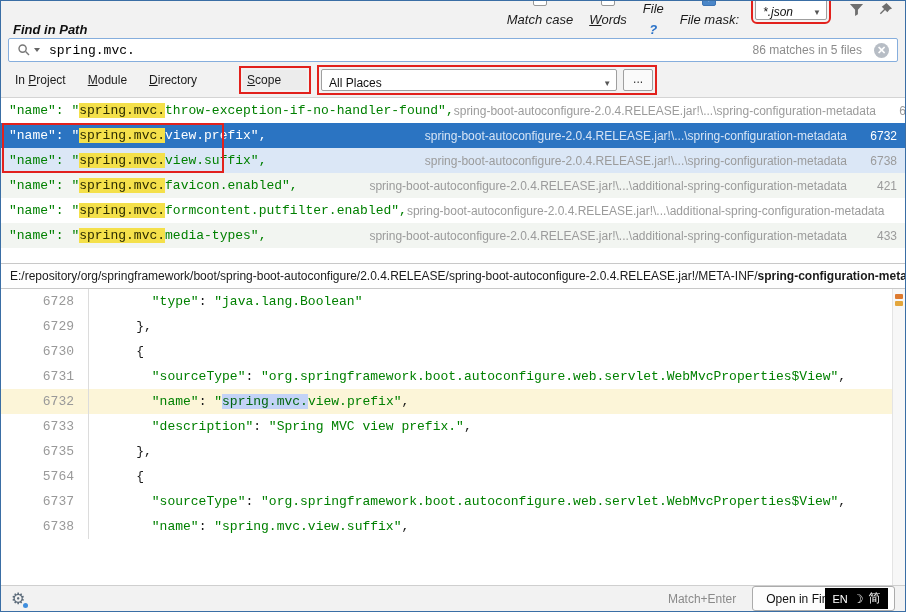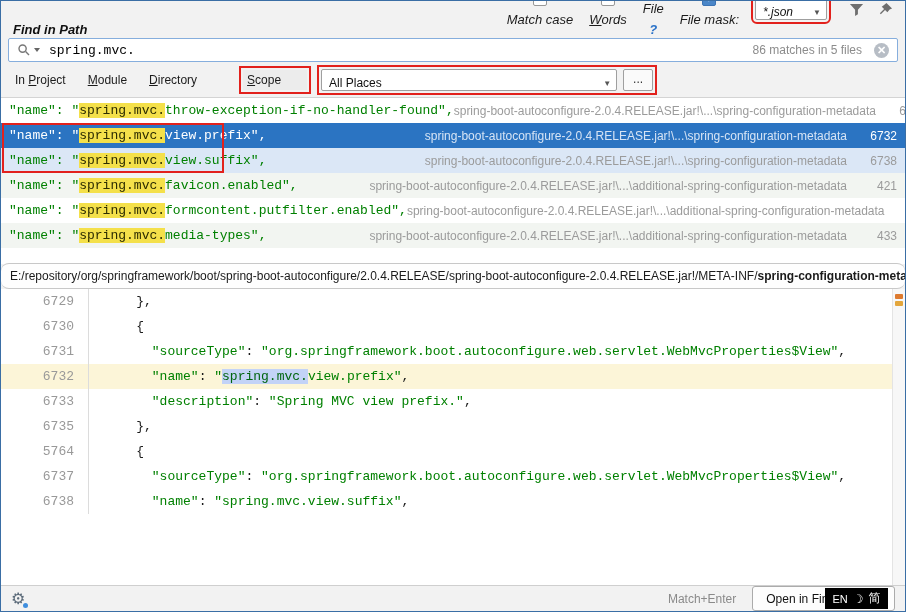--- a/index.html
+++ b/index.html
@@ -66,21 +66,21 @@
   .rrow.selected .rline {color:#ffffff;}
   .rpath {margin-left:auto; font-family:"Liberation Sans",sans-serif; font-size:12px; color:#9b9b9b;}
   .rline {width:44px; text-align:right; font-family:"Liberation Sans",sans-serif; font-size:12px;
           color:#9b9b9b; margin-left:6px; flex:0 0 44px;}
   .results-annotation {position:absolute; left:1px; top:25px; width:222px; height:50px;
           border:2px solid #e2211c; box-sizing:border-box; pointer-events:none; z-index:5;}
 
   
   .preview-header {position:absolute; top:262px; left:0; right:0; height:26px; background:#fefefe;
           border-top:1px solid #c8c8c8; border-bottom:1px solid #c8c8c8; display:flex; align-items:center;
-          padding:0 9px; box-sizing:border-box; font-size:12px; color:#1a1a1a; white-space:nowrap; overflow:hidden;border-radius:8px;}
+          padding:0 9px; box-sizing:border-box; font-size:12px; color:#1a1a1a; white-space:nowrap; overflow:hidden;}
   .preview-header .bold-tail {font-weight:bold;}
 
   
   .editor {position:absolute; top:288px; left:0; right:0; bottom:26px; background:#fff; overflow:hidden;}
   .eline {display:flex; height:25px; line-height:25px;
           font-family:"Liberation Mono","DejaVu Sans Mono",monospace; font-size:13px;}
   .gut {flex:0 0 88px; text-align:right; padding-right:14px; color:#999;
         border-right:1px solid #dcdcdc; box-sizing:border-box;}
   .code {white-space:pre; padding-left:16px;}
   .code .s {color:#008000;}
@@ -214,20 +214,24 @@
     </div>
 
   <div class="preview-header">
     <span>E:/repository/org/springframework/boot/spring-boot-autoconfigure/2.0.4.RELEASE/spring-boot-autoconfigure-2.0.4.RELEASE.jar!/META-INF/</span>
       <span class="bold-tail">spring-configuration-metada</span>
   </div>
 
   <div class="editor">
     <div id="editor-lines">
         <div class="eline">
+          <span class="gut">6728</span>
+          <span class="code"><span class="p">      </span><span class="s">"type"</span><span class="p">: </span><span class="s">"java.lang.Boolean"</span></span>
+        </div>
+        <div class="eline">
           <span class="gut">6729</span>
           <span class="code"><span class="p">    },</span></span>
         </div>
         <div class="eline">
           <span class="gut">6730</span>
           <span class="code"><span class="p">    {</span></span>
         </div>
         <div class="eline">
           <span class="gut">6731</span>
           <span class="code"><span class="p">      </span><span class="s">"sourceType"</span><span class="p">: </span><span class="s">"org.springframework.boot.autoconfigure.web.servlet.WebMvcProperties$View"</span><span class="p">,</span></span>

